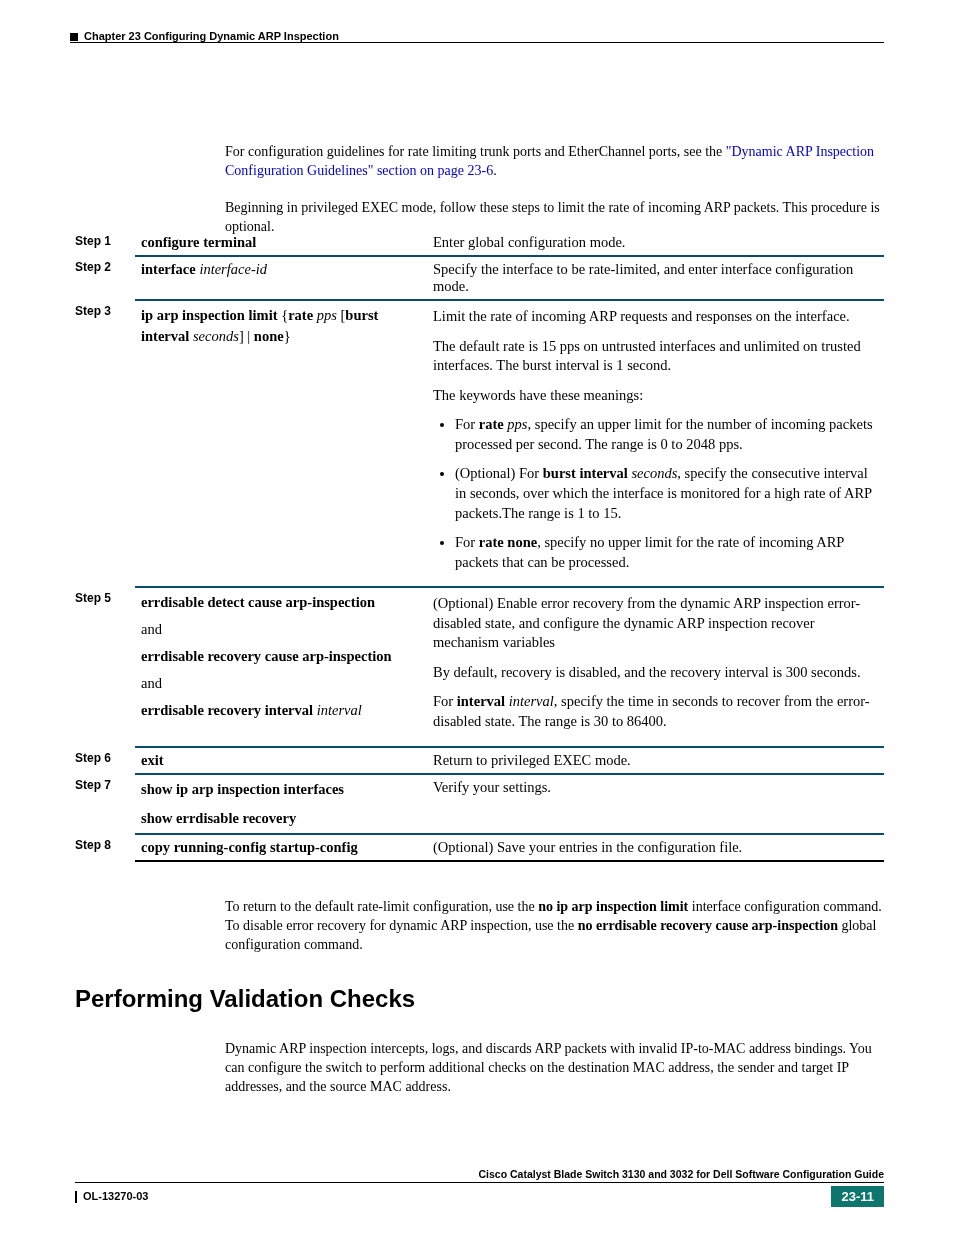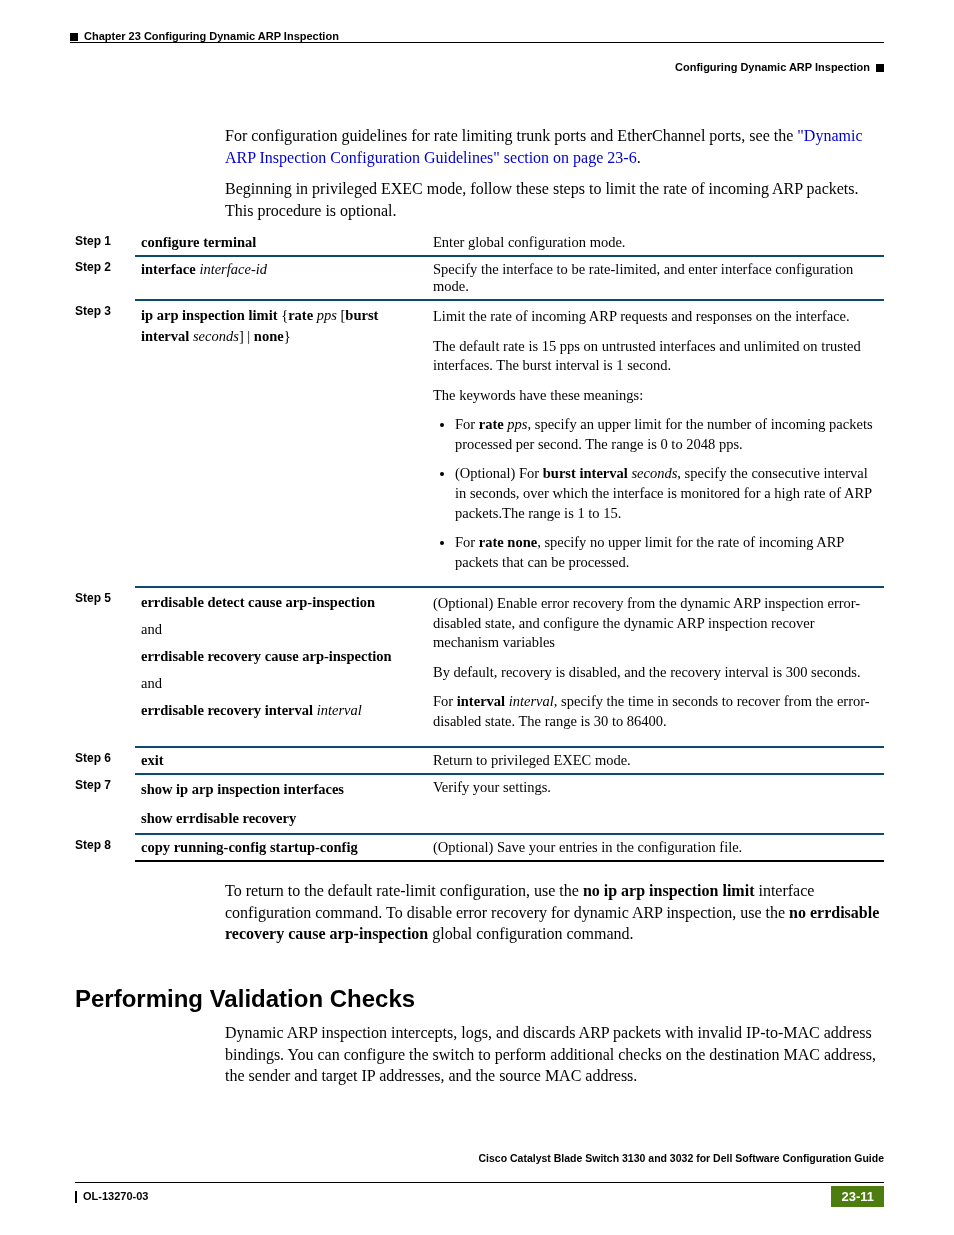--- a/index.html
+++ b/index.html
@@ -52,23 +52,24 @@
     vertical-align: middle;
     margin-left: 6px;
   }
   .content {
     position: absolute;
     top: 125px;
     left: 225px;
     right: 70px;
   }
   .para {
-    font-size: 16px;
+    font-size: 14px;
     line-height: 1.35;
     margin-bottom: 10px;
+    margin-top: 18px;
   }
   .link {
     color: #0000cc;
   }
   .table-wrap {
     position: absolute;
     top: 230px;
     left: 75px;
     right: 70px;
   }
@@ -151,58 +152,55 @@
     right: 70px;
   }
   .footer-line {
     border-top: 1px solid #000;
   }
   .footer-title {
     font-family: Arial, Helvetica, sans-serif;
     font-size: 10.5px;
     font-weight: bold;
     text-align: right;
-    margin-bottom: 18px;
+    margin-bottom: 2px;
   }
   .footer-row {
     display: flex;
     justify-content: space-between;
     align-items: center;
     margin-top: 3px;
   }
   .footer-left {
     font-family: Arial, Helvetica, sans-serif;
     font-size: 11px;
     font-weight: bold;
   }
   .footer-tick {
     display:inline-block; width:2px; height:12px; background:#000; margin-right:6px; vertical-align:middle;
   }
   .page-num {
-    background: #4d7c0f;
+    background: #0f766e;
     color: #fff;
     font-family: Arial, Helvetica, sans-serif;
     font-weight: bold;
     font-size: 13px;
     padding: 3px 10px;
   }
   .purpose-block p { margin: 2px 0 10px 0; line-height:1.35;}
   .cmd-block { line-height:1.45; }
 </style>
 </head>
 <body>
 
 <div class="header-area">
   <div class="header-text">
     <span class="chapter-marker"></span><span>Chapter 23      Configuring Dynamic ARP Inspection</span>
   </div>
   <div class="header-line"></div>
-  <div class="header-right">
-    <span>Configuring Dynamic ARP Inspection</span><span class="right-marker"></span>
-  </div>
 </div>
 
 <div class="content">
   <div class="para">
     <span>For configuration guidelines for rate limiting trunk ports and EtherChannel ports, see the </span><span class="link">"Dynamic ARP Inspection Configuration Guidelines" section on page 23-6</span><span>.</span>
   </div>
   <div class="para">Beginning in privileged EXEC mode, follow these steps to limit the rate of incoming ARP packets. This procedure is optional.</div>
 </div>
 
 <div class="table-wrap">

